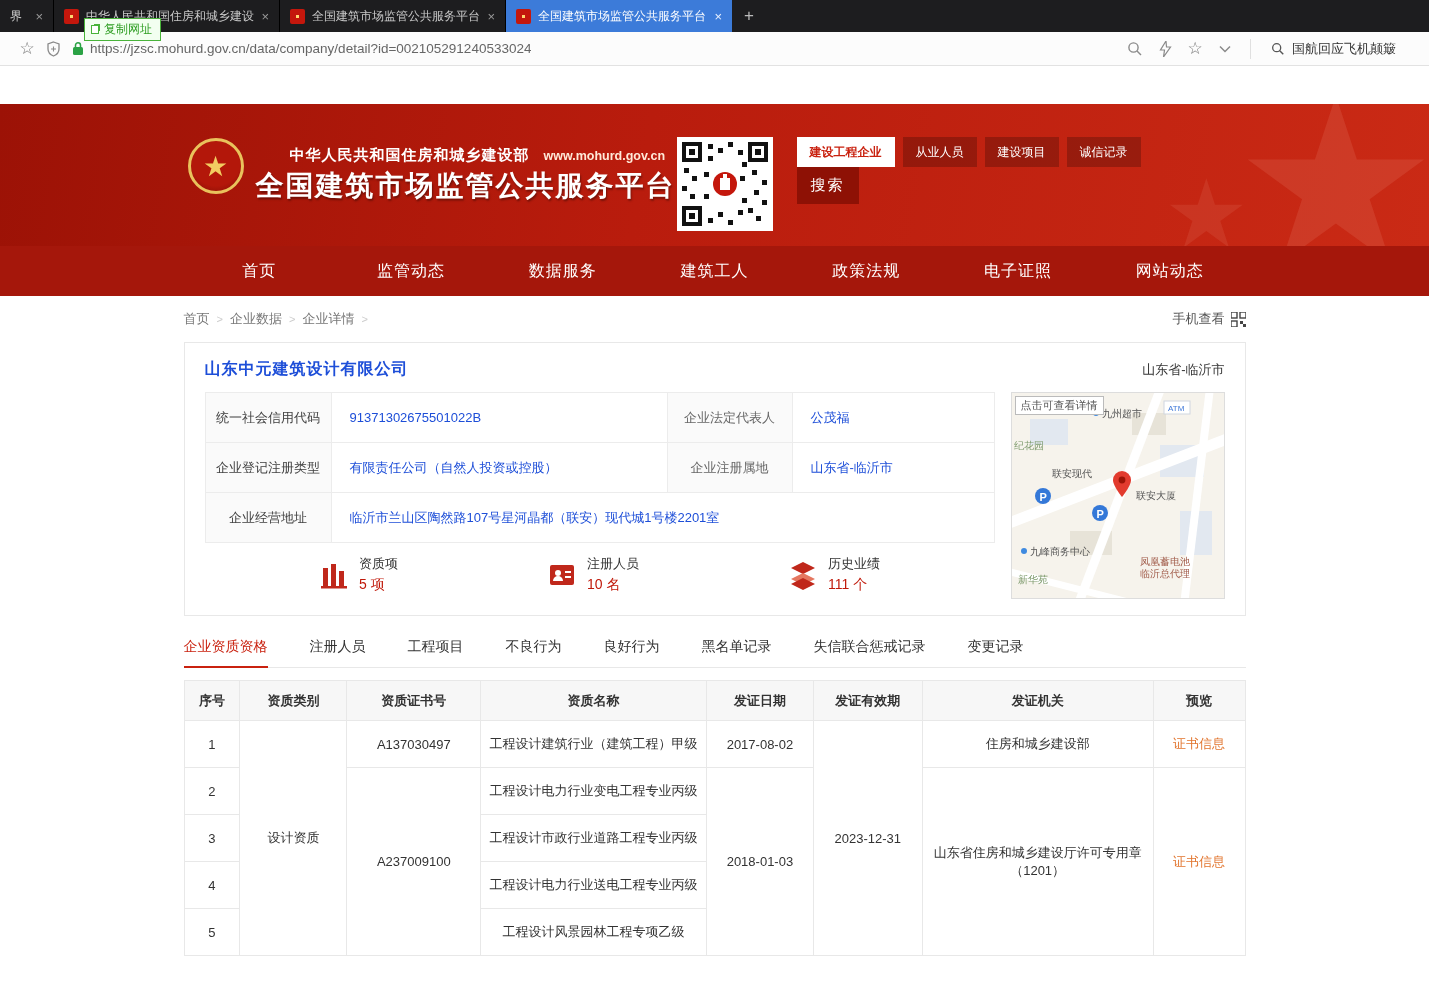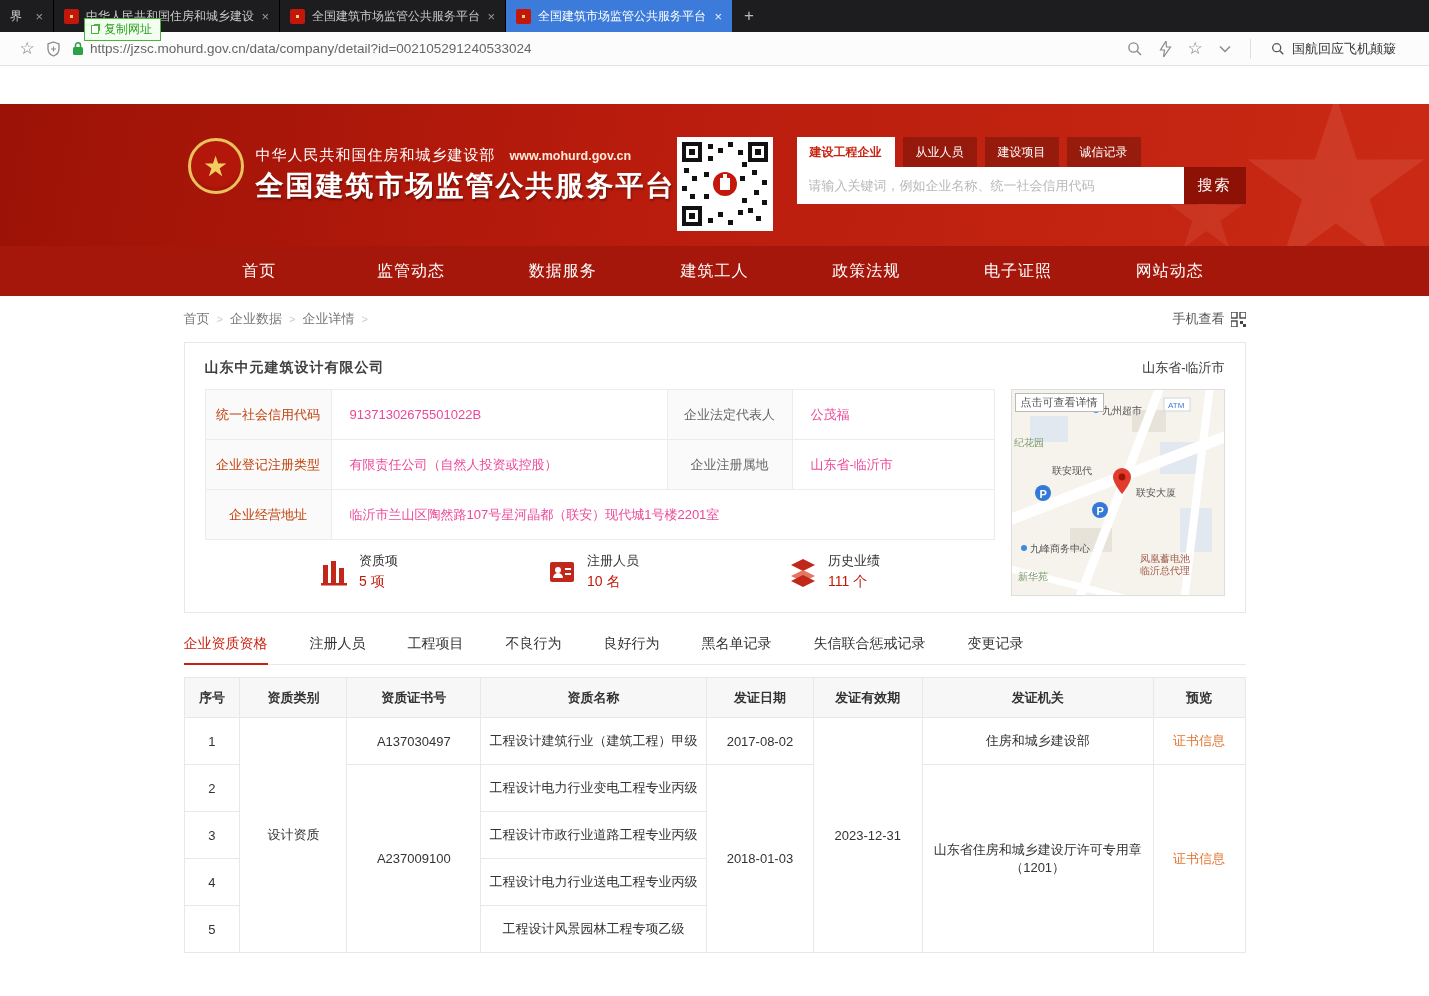--- a/index.html
+++ b/index.html
@@ -38,21 +38,21 @@
 
   
   .banner { height:142px; background:linear-gradient(100deg,#9c1206 0%,#b91c0d 45%,#ca2a15 100%); position:relative; overflow:hidden; }
   .banner .deco-star1 { position:absolute; right:-10px; top:-55px; font-size:230px; color:rgba(255,190,170,0.12); }
   .banner .deco-star2 { position:absolute; right:180px; top:55px; font-size:95px; color:rgba(255,190,170,0.10); }
   .banner-inner { width:1062px; margin:0 auto; height:100%; position:relative; }
   .emblem { position:absolute; left:4px; top:34px; width:56px; height:56px; border-radius:50%;
     background:radial-gradient(circle at 50% 42%, #b3170a 0 62%, #7d0d04 100%);
     border:3px solid #e9c25c; display:flex; align-items:center; justify-content:center; color:#f2cd61; font-size:28px; }
   .ministry-line { position:absolute; left:72px; top:42px; display:flex; align-items:baseline; gap:14px; }
-  .ministry { color:#fff; font-size:15px; font-weight:normal; letter-spacing:1px; }
+  .ministry { color:#fff; font-size:15px; font-weight:bold; letter-spacing:1px;margin-left:34px; }
   .site { color:#ffe9d8; font-size:12.5px; font-weight:bold; }
   .platform-title { position:absolute; left:72px; top:63px; color:#fff; font-size:28px; font-weight:bold;
     letter-spacing:2px; text-shadow:1px 2px 2px rgba(0,0,0,0.35); }
   .qr-box { position:absolute; left:493px; top:33px; width:96px; height:94px; background:#fff; padding:5px; }
   .qr-box svg { display:block; }
 
   .search-area { position:absolute; left:613px; top:33px; width:449px; }
   .search-tabs { display:flex; gap:8px; height:30px; }
   .s-tab { display:flex; align-items:center; padding:0 13px; font-size:12px; color:#fff; background:rgba(0,0,0,0.22); }
   .s-tab.active { background:#fff; color:#c9210f; font-weight:bold; }
@@ -68,30 +68,30 @@
 
   
   .content { width:1062px; margin:0 auto; padding-top:12px; }
   .breadcrumb-row { display:flex; align-items:center; font-size:13px; color:#888; height:22px; }
   .crumb { color:#777; }
   .crumb-sep { margin:0 7px; color:#ccc; font-size:11px; }
   .bc-right { margin-left:auto; display:flex; align-items:center; gap:6px; color:#555; }
 
   .company-card { margin-top:12px; border:1px solid #e8e8e8; padding:16px 20px; }
   .card-head { display:flex; align-items:baseline; }
-  .company-name { font-size:14px; font-weight:bold; color:#404040; letter-spacing:1px; }
+  .company-name { font-size:16px; font-weight:bold; color:#1d4ed8; letter-spacing:1px; }
   .company-region { margin-left:auto; font-size:13px; color:#333; }
   .card-body { display:flex; gap:16px; margin-top:12px; }
   .card-left { flex:1; min-width:0; }
 
   .info-table { width:100%; border-collapse:collapse; font-size:13px; }
   .info-table td { border:1px solid #ececec; height:50px; }
-  .info-table td.lbl { width:126px; text-align:center; color:#c2410c; background:#fafafa; }
+  .info-table td.lbl { width:126px; text-align:center; color:#404040; background:#fafafa; }
   .info-table td.lbl2 { width:125px; text-align:center; color:#666; background:#fafafa; }
-  .info-table td.val { padding-left:18px; color:#ec4899;margin-top:21px; }
+  .info-table td.val { padding-left:18px; color:#1d4ed8;margin-top:21px; }
 
   .stats-row { display:flex; justify-content:space-around; margin-top:12px; padding:0 40px; }
   .stat { display:flex; align-items:center; gap:10px; }
   .stat-txt { display:flex; flex-direction:column; gap:3px; }
   .stat-label { font-size:13px; color:#333; }
   .stat-value { font-size:14px; color:#c0190a; }
 
   .map-box { width:214px; height:207px; border:1px solid #ddd; position:relative; flex:0 0 214px; overflow:hidden; background:#f6f3ec; cursor:pointer; }
   .map-hint { position:absolute; left:3px; top:3px; background:#fff; border:1px solid #bbb; color:#555;
     font-size:11px; padding:1px 5px; z-index:2; }
@@ -240,21 +240,20 @@
     </div>
 
     <div class="search-area">
       <div class="search-tabs">
         <div class="s-tab active">建设工程企业</div>
         <div class="s-tab">从业人员</div>
         <div class="s-tab">建设项目</div>
         <div class="s-tab">诚信记录</div>
       </div>
       <div class="search-row">
-        <input class="search-input" placeholder="请输入关键词，例如企业名称、统一社会信用代码" style="">
         <button class="search-btn">搜索</button>
       </div>
     </div>
   </div>
 </div>
 
 <div class="nav">
   <div class="nav-inner">
     <div class="nav-item">首页</div>
     <div class="nav-item">监管动态</div>

